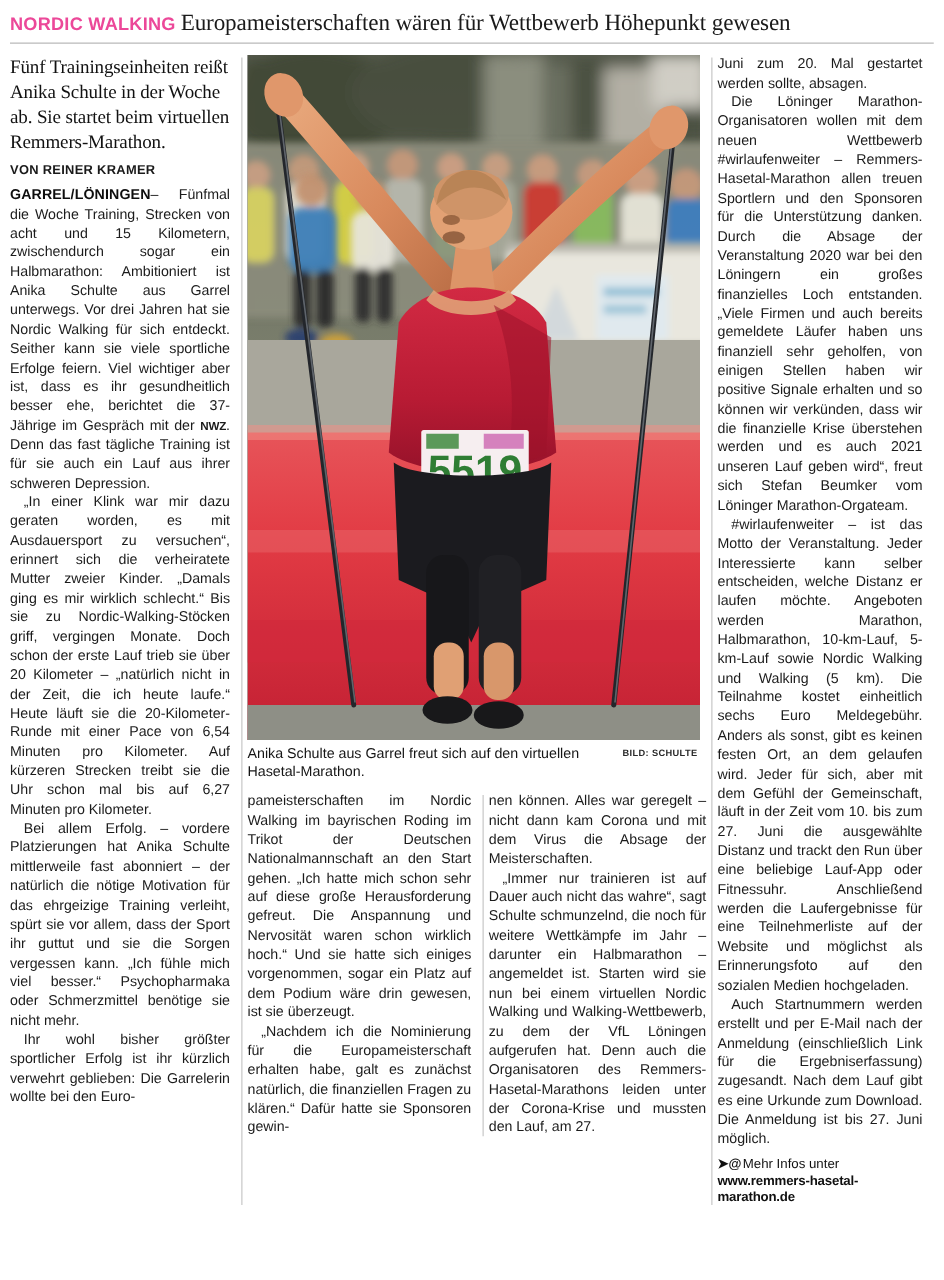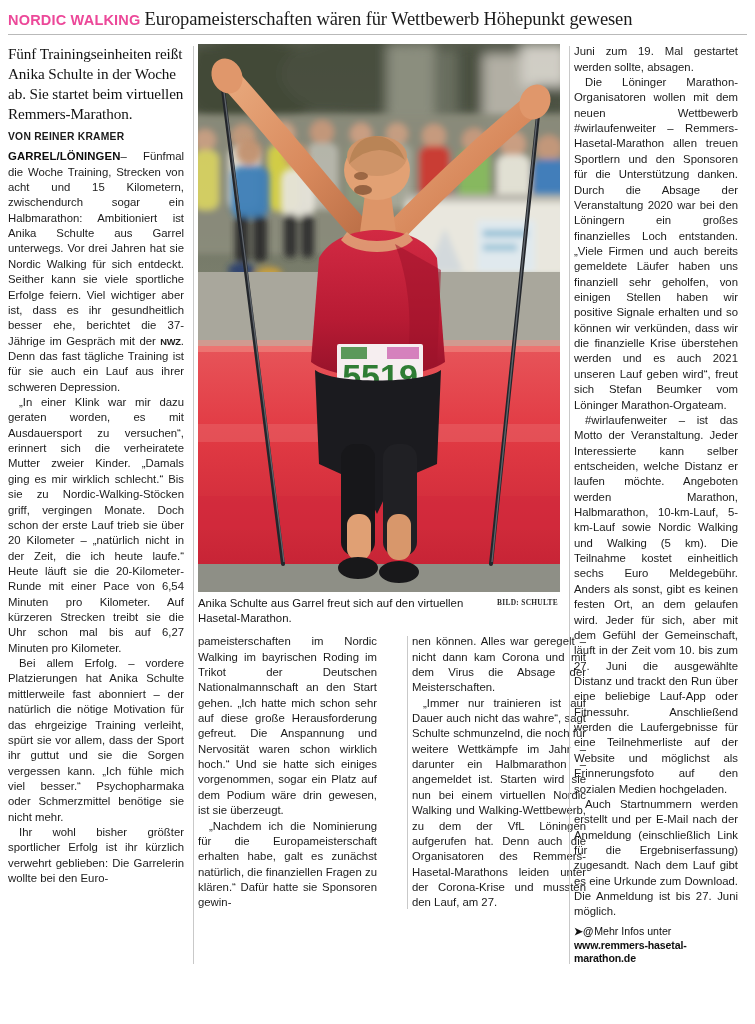--- a/index.html
+++ b/index.html
@@ -153,34 +153,33 @@
   .caption {
     font-family: "Liberation Sans", sans-serif;
     font-size: 11.4px;
     line-height: 1.27;
     color: #151515;
     margin: 4px 0 0 0;
     position: relative;
     padding-right: 2px;
   }
   .credit {
-    font-family: Liberation Serif, serif;
+    font-family: Liberation Sans, sans-serif;
     font-size: 7.4px;
     font-weight: 700;
     letter-spacing: 0.3px;
     color: #2a2a2a;
     float: right;
     margin-top: 2px;
   }
 
   .photo-cols {
     display: grid;
     grid-template-columns: 188px 188px;
     margin-top: 9px;
-    gap: 21px;
   }
   .photo-cols .subcol { position: relative; padding-right: 9px; box-sizing: border-box; }
   .photo-cols .subcol + .subcol { padding-left: 5px; }
   .photo-cols .subcol + .subcol::before {
     content: "";
     position: absolute;
     left: 0; top: 2px; bottom: 2px;
     width: 1px; background: #c9c9c9;
   }
 
@@ -399,21 +398,21 @@
           <div class="body-text">
             <p>nen können. Alles war geregelt – nicht dann kam Corona und mit dem Virus die Absage der Meisterschaften.</p>
             <p>„Immer nur trainieren ist auf Dauer auch nicht das wahre“, sagt Schulte schmunzelnd, die noch für weitere Wettkämpfe im Jahr – darunter ein Halbmarathon – angemeldet ist. Starten wird sie nun bei einem virtuellen Nordic Walking und Walking-Wettbewerb, zu dem der VfL Löningen aufgerufen hat. Denn auch die Organisatoren des Remmers-Hasetal-Marathons leiden unter der Corona-Krise und mussten den Lauf, am 27.</p>
           </div>
         </div>
       </div>
     </div>
 
     <div class="col col-4" style="grid-column: 4;">
       <div class="body-text">
-        <p>Juni zum 19. Mal gestartet werden sollte, absagen.</p>
+        <p>Juni zum 20. Mal gestartet werden sollte, absagen.</p>
         <p>Die Löninger Marathon-Organisatoren wollen mit dem neuen Wettbewerb #wirlaufenweiter – Remmers-Hasetal-Marathon allen treuen Sportlern und den Sponsoren für die Unterstützung danken. Durch die Absage der Veranstaltung 2020 war bei den Löningern ein großes finanzielles Loch entstanden. „Viele Firmen und auch bereits gemeldete Läufer haben uns finanziell sehr geholfen, von einigen Stellen haben wir positive Signale erhalten und so können wir verkünden, dass wir die finanzielle Krise überstehen werden und es auch 2021 unseren Lauf geben wird“, freut sich Stefan Beumker vom Löninger Marathon-Orgateam.</p>
         <p>#wirlaufenweiter – ist das Motto der Veranstaltung. Jeder Interessierte kann selber entscheiden, welche Distanz er laufen möchte. Angeboten werden Marathon, Halbmarathon, 10-km-Lauf, 5-km-Lauf sowie Nordic Walking und Walking (5 km). Die Teilnahme kostet einheitlich sechs Euro Meldegebühr. Anders als sonst, gibt es keinen festen Ort, an dem gelaufen wird. Jeder für sich, aber mit dem Gefühl der Gemeinschaft, läuft in der Zeit vom 10. bis zum 27. Juni die ausgewählte Distanz und trackt den Run über eine beliebige Lauf-App oder Fitnessuhr. Anschließend werden die Laufergebnisse für eine Teilnehmerliste auf der Website und möglichst als Erinnerungsfoto auf den sozialen Medien hochgeladen.</p>
         <p>Auch Startnummern werden erstellt und per E-Mail nach der Anmeldung (einschließlich Link für die Ergebniserfassung) zugesandt. Nach dem Lauf gibt es eine Urkunde zum Download. Die Anmeldung ist bis 27. Juni möglich.</p>
       </div>
 
       <div class="info-line">
         <span class="arrow-at">➤@</span><span>Mehr Infos unter </span><span class="url">www.remmers-hasetal-marathon.de</span>
       </div>
     </div>
 

